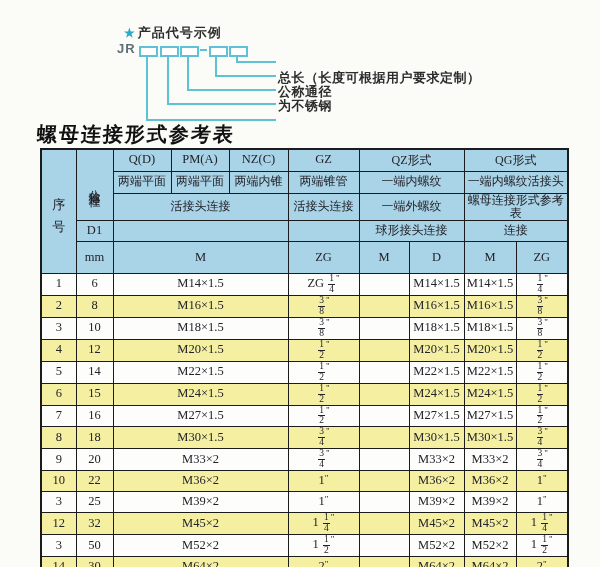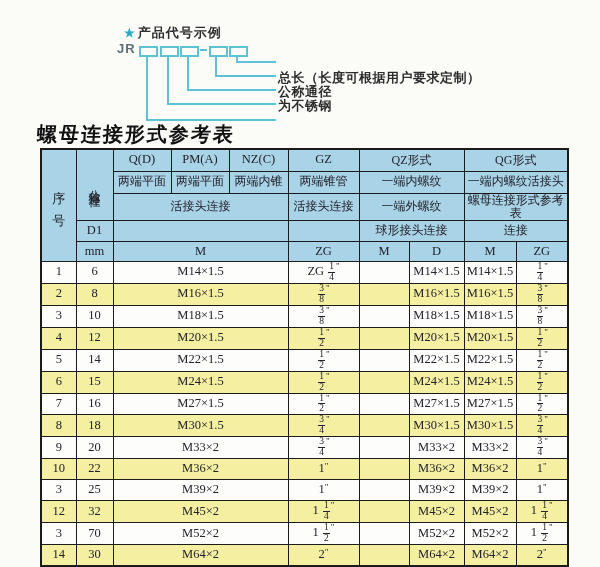--- a/index.html
+++ b/index.html
@@ -115,21 +115,21 @@
         <th colspan="2">一端外螺纹</th>
         <th colspan="2">螺母连接形式参考表</th>
       </tr>
       <tr style="height:21px">
         <th class="lat">D1</th>
         <th colspan="3"></th>
         <th></th>
         <th colspan="2">球形接头连接</th>
         <th colspan="2">连接</th>
       </tr>
-      <tr style="height:20px">
+      <tr style="height:32px">
         <th class="lat">mm</th>
         <th class="lat" colspan="3">M</th>
         <th class="lat">ZG</th>
         <th class="lat">M</th>
         <th class="lat">D</th>
         <th class="lat">M</th>
         <th class="lat">ZG</th>
       </tr>
     </thead>
     <tbody>
@@ -248,21 +248,21 @@
           <td>32</td>
           <td colspan="3">M45×2</td>
           <td>1 <span class="fr"><span class="n">1</span><span class="d">4</span></span><span class="in">"</span></td>
           <td></td>
           <td>M45×2</td>
           <td>M45×2</td>
           <td>1 <span class="fr"><span class="n">1</span><span class="d">4</span></span><span class="in">"</span></td>
         </tr>
         <tr style="height: 21px;">
           <td>3</td>
-          <td>70</td>
+          <td>50</td>
           <td colspan="3">M52×2</td>
           <td>1 <span class="fr"><span class="n">1</span><span class="d">2</span></span><span class="in">"</span></td>
           <td></td>
           <td>M52×2</td>
           <td>M52×2</td>
           <td>1 <span class="fr"><span class="n">1</span><span class="d">2</span></span><span class="in">"</span></td>
         </tr>
         <tr class="alt" style="height: 21px;">
           <td>14</td>
           <td>30</td>

